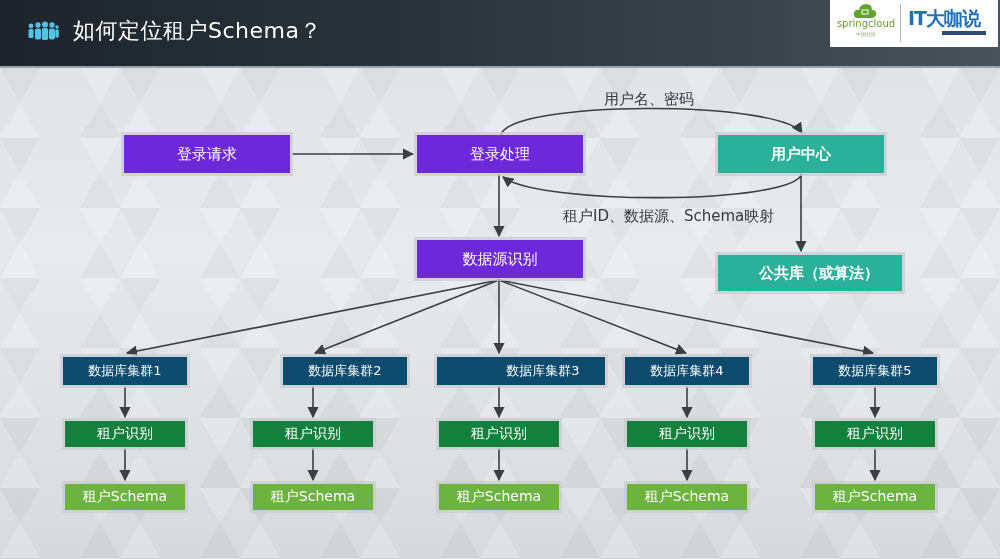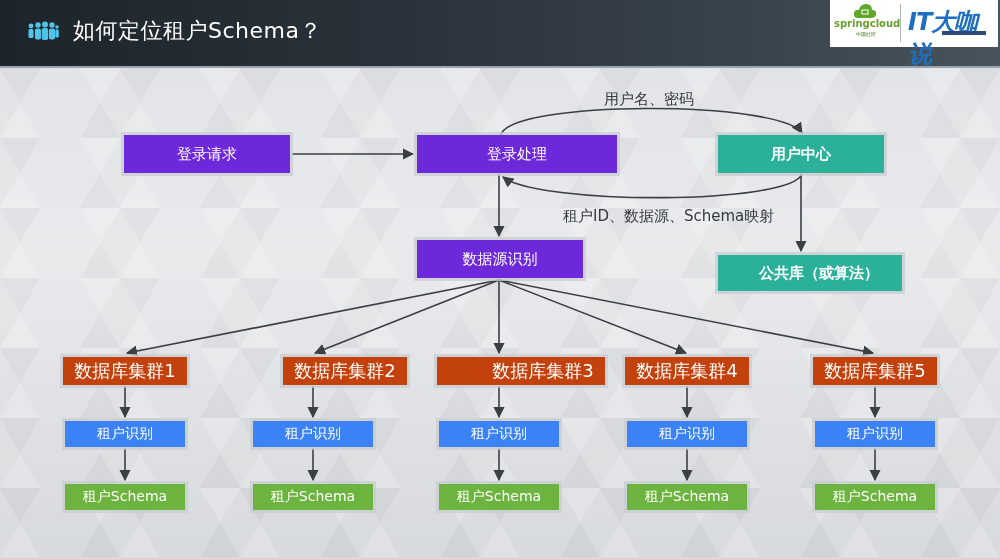--- a/index.html
+++ b/index.html
@@ -23,36 +23,36 @@
     padding-left: 15px;
   }
   .header-title {
     position: absolute; left: 73px; top: 14px; font-size: 22px; color: #ffffff;
     letter-spacing: 0.5px; line-height: 34px;
   }
   .people-icon { position: absolute; left: 27px; top: 20px; width: 32px; height: 22px; }
   .logo-box {
     position: absolute; left: 830px; top: 0; width: 168px; height: 47px; background: #ffffff;
   }
-  .logo-spring { position: absolute; left: 0; top: 0; width: 70px; height: 47px; font-weight: bold; }
+  .logo-spring { position: absolute; left: 0; top: 0; width: 70px; height: 47px; }
   .cloud-icon { position: absolute; left: 23px; top: 3px; width: 24px; height: 16px; }
   .spring-text { position: absolute; left: 4px; top: 18px; width: 64px; text-align: center; font-size: 10px; color: #6a9e2e; }
   .spring-sub { position: absolute; left: 4px; top: 31px; width: 64px; text-align: center; font-size: 5px; color: #8aa66a; }
   .logo-divider { position: absolute; left: 70px; top: 4px; width: 1px; height: 38px; background: #b0b5ba; }
-  .logo-it { position: absolute; left: 78px; top: 6px; font-size: 24px; font-weight: bold; font-style: italic; color: #1f6fc0; letter-spacing: -1px; }
+  .logo-it { position: absolute; left: 78px; top: 6px; font-size: 19px; font-weight: bold; color: #1f6fc0; letter-spacing: -1px; }
   .logo-it-bar { position: absolute; left: 112px; top: 31px; width: 44px; height: 4px; background: #2d4a78; }
 
   .box {
     position: absolute; display: flex; align-items: center; justify-content: center;
     color: #ffffff; box-shadow: 0 0 0 3px rgba(200,204,208,0.75);
   }
   .box-dark { background: #6d28d9; font-size: 15px; }
   .box-teal { background: #2bb09a; font-size: 15px; font-weight: bold; }
-  .box-cluster { background: #c2410c; font-size: 18px; }
-  .box-tenant { background: #3b82f6; font-size: 14px; }
+  .box-cluster { background: #0c4a6e; font-size: 13px; }
+  .box-tenant { background: #15803d; font-size: 14px; }
   .box-schema { background: #6db33f; font-size: 14px; justify-content: center; }
   .label { position: absolute; font-size: 15px; color: #333a40; white-space: nowrap; }
   svg.arrows { position: absolute; left: 0; top: 0; width: 1000px; height: 559px; }
 </style>
 </head>
 <body>
 
 <div class="bg-pattern"></div>
 
 <div class="header">
@@ -120,21 +120,21 @@
     <line x1="687" y1="386" x2="687" y2="417" marker-end="url(#ah)"></line>
     <line x1="687" y1="448" x2="687" y2="480" marker-end="url(#ah)"></line>
     <line x1="875" y1="386" x2="875" y2="417" marker-end="url(#ah)"></line>
     <line x1="875" y1="448" x2="875" y2="480" marker-end="url(#ah)"></line>
   </g>
 </svg>
 
 <div class="box box-dark" style="left:124px; top:135px; width:166px; height:38px;">
   <span>登录请求</span>
 </div>
-<div class="box box-dark" style="left:417px; top:135px; width:200px; height:38px;">
+<div class="box box-dark" style="left:417px; top:135px; width:166px; height:38px;">
   <span>登录处理</span>
 </div>
 <div class="box box-teal" style="left:718px; top:135px; width:166px; height:38px;">
   <span>用户中心</span>
 </div>
 
 <div class="label" style="left:604px; top:90px;">用户名、密码</div>
 <div class="label" style="left:563px; top:207px;">租户ID、数据源、Schema映射</div>
 
 <div class="box box-dark" style="left:417px; top:240px; width:166px; height:38px;">

